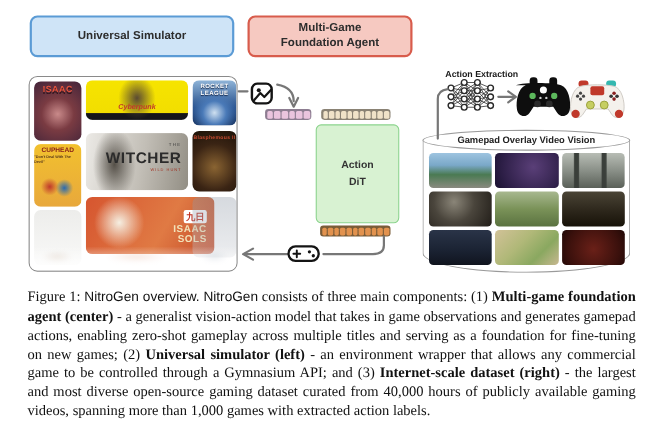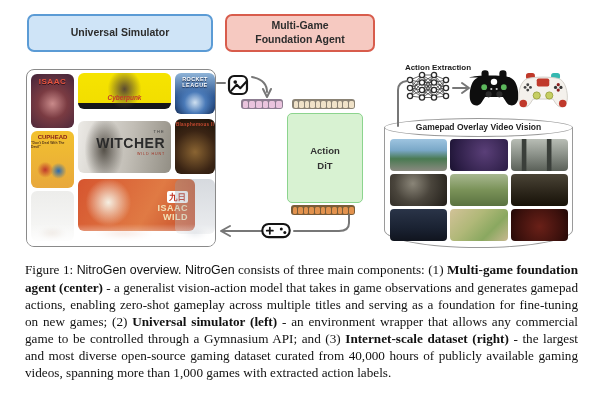--- a/index.html
+++ b/index.html
@@ -128,21 +128,21 @@
         <div class="tile blasphemous" style="left: 148px; top: 49px; width: 40px; height: 55px; background: radial-gradient(circle at 50% 60%, rgb(138, 100, 50) 0%, rgb(58, 36, 20) 55%, rgb(28, 18, 8) 100%); opacity: 1;">
           <div class="gl-wrap">
             <div class="gl ">Blasphemous II</div>
           </div>
         </div>
         <div class="tile faded-left" style="left: 4px; top: 121px; width: 43px; height: 50px; background: linear-gradient(rgb(207, 207, 202) 0%, rgb(239, 239, 236) 100%); opacity: 0.38;"></div>
         <div class="tile ninesols" style="left: 51px; top: 109px; width: 117px; height: 52px; background: radial-gradient(30% 70% at 26% 45%, rgb(245, 239, 226) 0%, rgba(0, 0, 0, 0) 65%), linear-gradient(120deg, rgb(214, 85, 47) 0%, rgb(224, 122, 68) 60%, rgb(196, 74, 40) 100%); opacity: 1;">
           <div class="gl-wrap">
             <div class="gl ns-kanji">九日</div>
             <div class="gl ns-main">ISAAC</div>
-            <div class="gl ns-main">WILD</div>
+            <div class="gl ns-main">SOLS</div>
           </div>
         </div>
         <div class="tile faded-right" style="left: 148px; top: 109px; width: 40px; height: 55px; background: linear-gradient(rgb(138, 148, 162) 0%, rgb(200, 204, 210) 100%); opacity: 0.35;"></div>
       </div>
     <div class="reflection"></div>
     <div class="panel-fade"></div>
   </div>
 
   <div class="icon-abs" style="left:227px;top:74px;">
     <svg width="22" height="22" viewBox="0 0 24 24">

